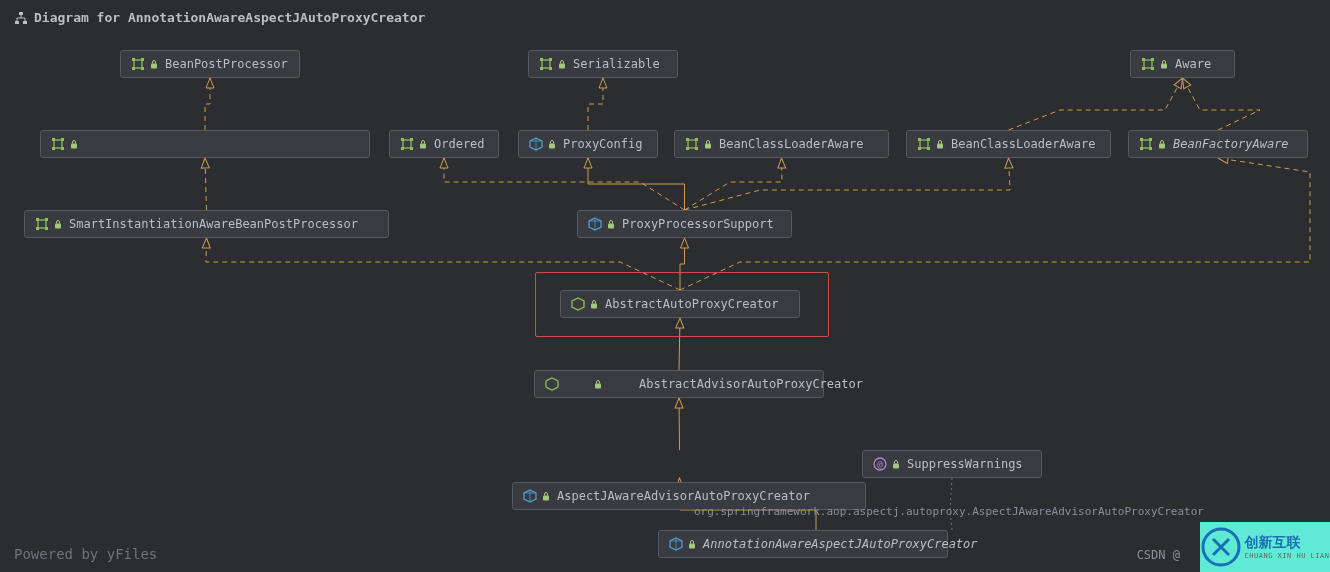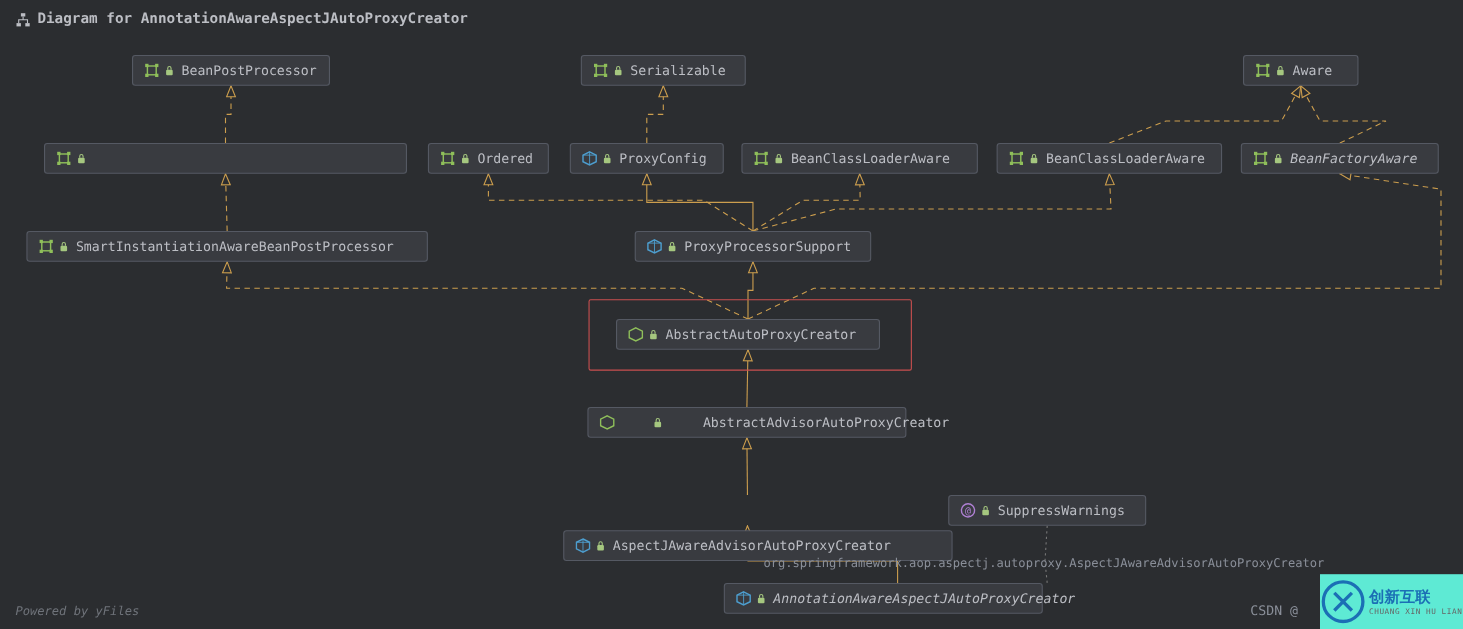--- a/index.html
+++ b/index.html
@@ -63,23 +63,22 @@
     position: absolute;
     border: 1px solid #c94f4f;
     background: transparent;
     z-index: 4;
     border-radius: 2px;
   }
   .footer-left {
     position: absolute;
     bottom: 10px;
     left: 14px;
-    font-size: 11px;
+    font-size: 14px;
     color: #6f737a;
-    font-style: italic;
   }
   .footer-right {
     position: absolute;
     bottom: 10px;
     right: 150px;
     font-size: 12px;
     color: #8a8f99;
   }
   .logo-right {
     position: absolute;

